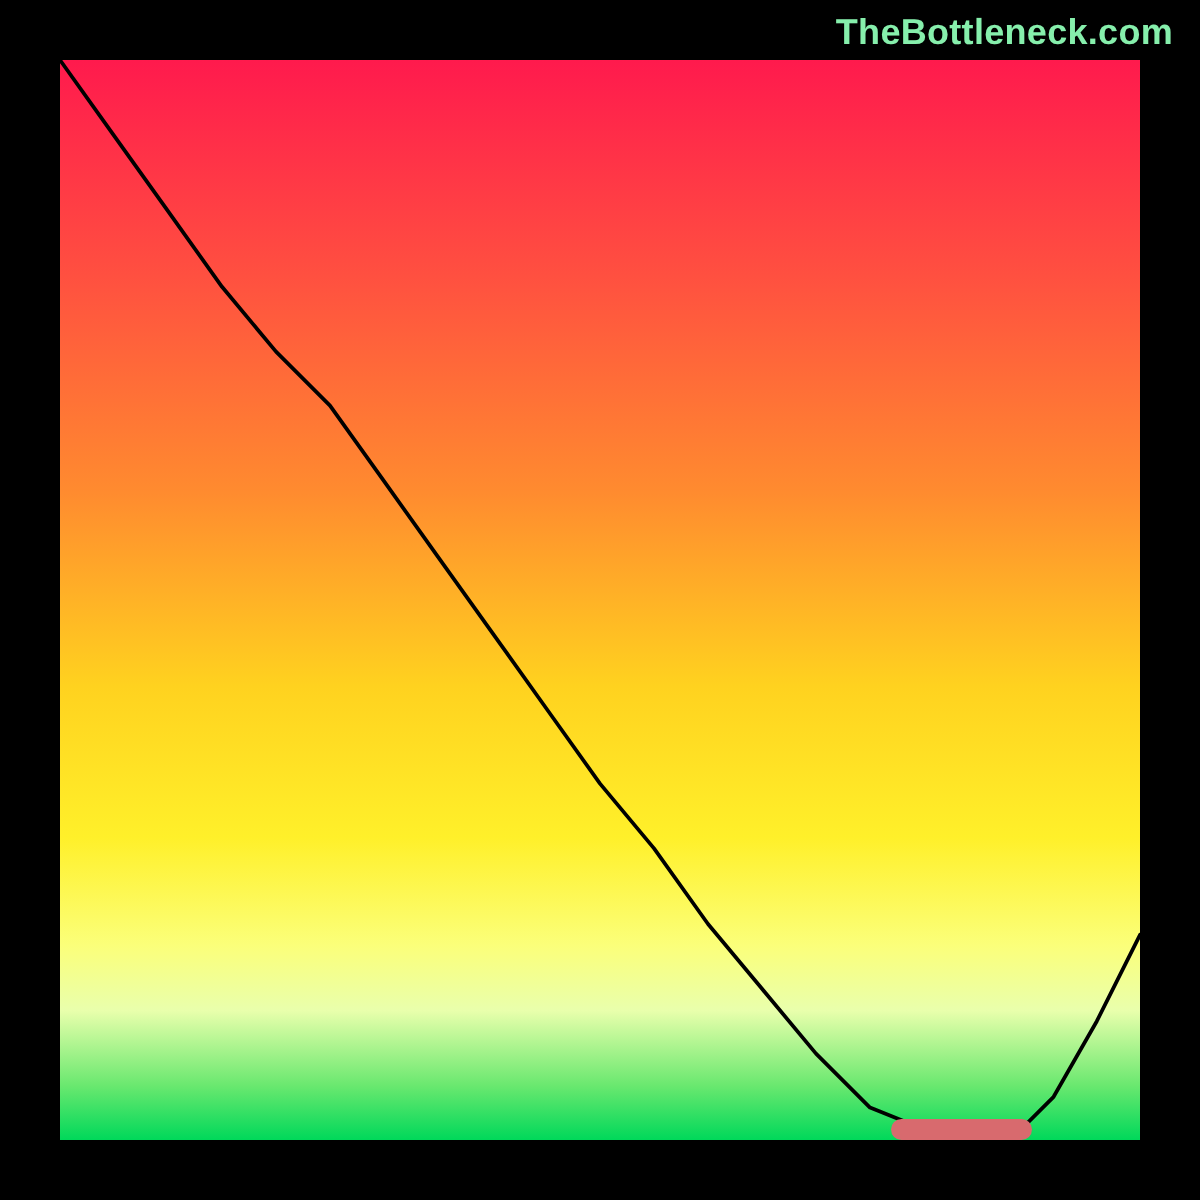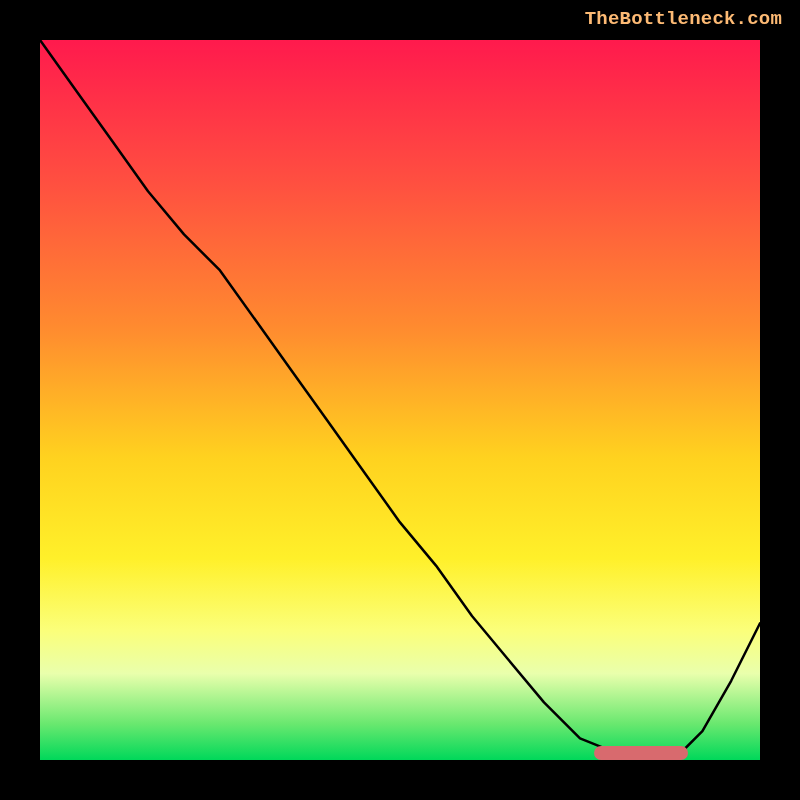--- a/index.html
+++ b/index.html
@@ -33,26 +33,25 @@
       #fbff7a 82%,
       #e9ffac 88%,
       #69e86f 95%,
       #00d85a 100%
     );
   }
   .watermark {
     position: absolute;
     top: 8px;
     right: 18px;
-    font-size: 19px;
+    font-size: 24px;
     font-weight: 600;
-    color: #fdba74;
+    color: #86efac;
     letter-spacing: 0.2px;
     user-select: none;
-    font-family: Liberation Mono, monospace;
   }
   svg.curve {
     position: absolute;
     left: 0;
     top: 0;
     width: 720px;
     height: 720px;
     overflow: visible;
   }
   svg.curve path {

